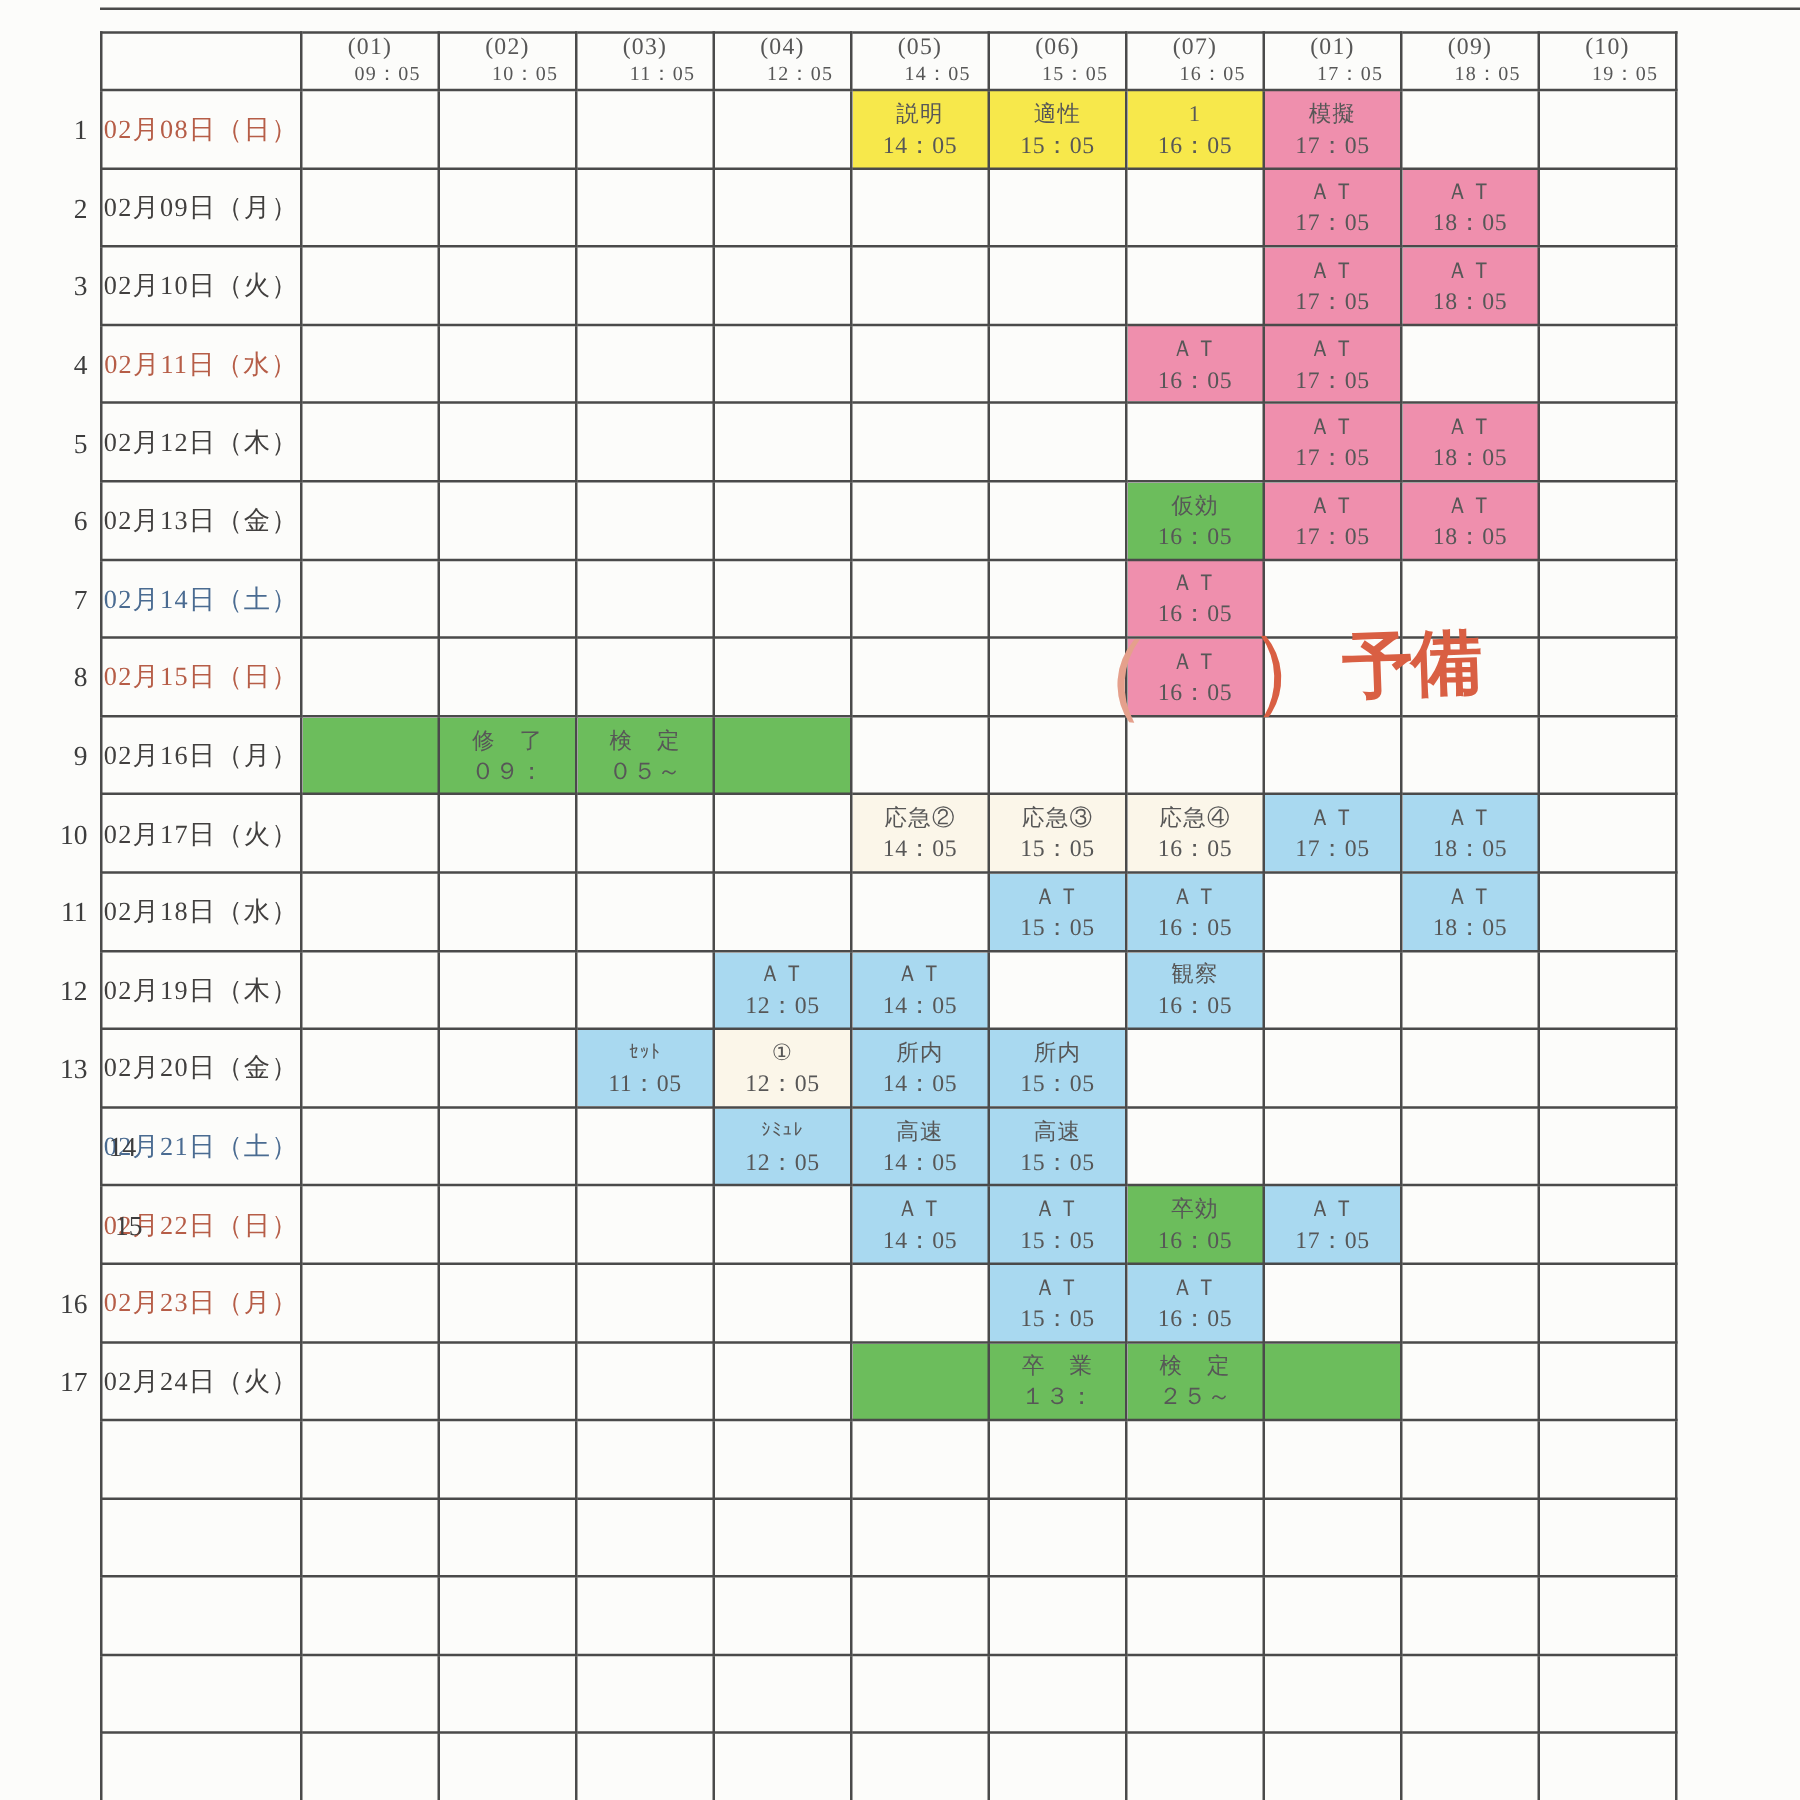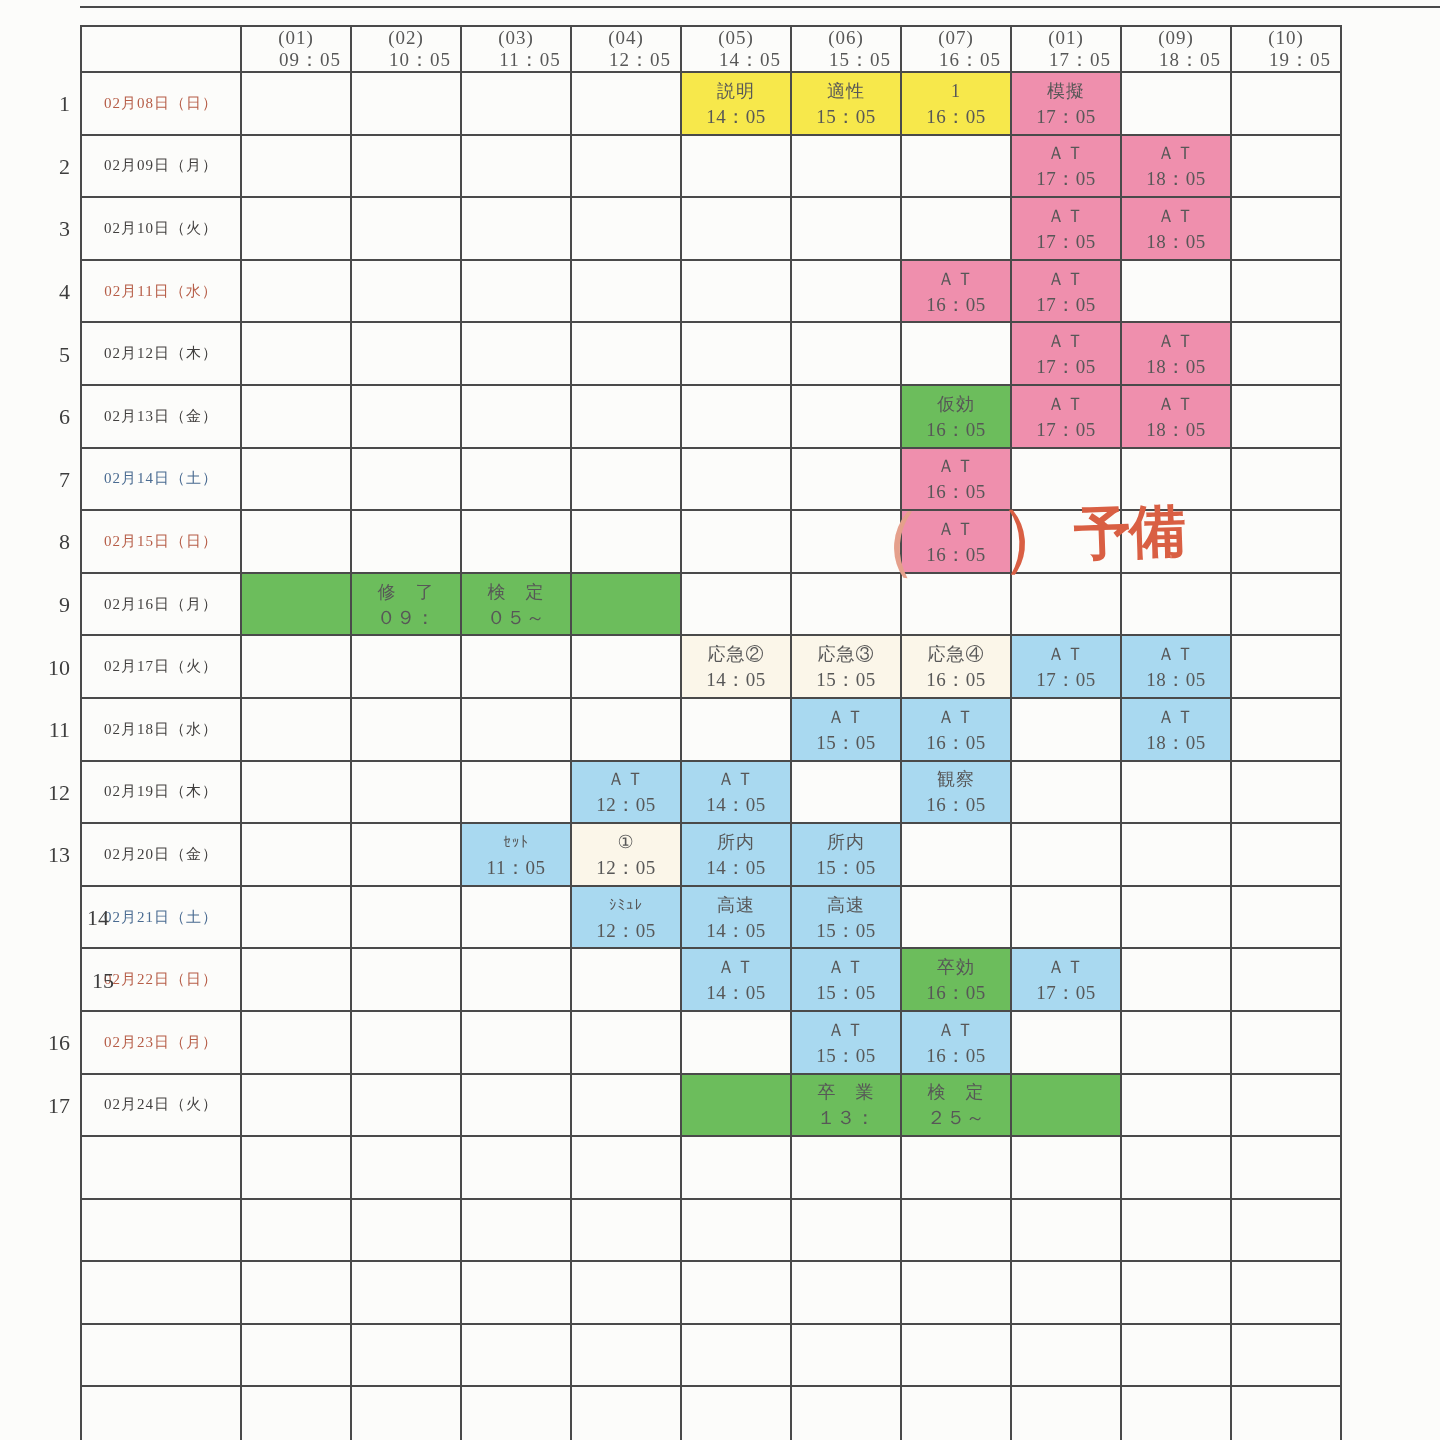--- a/index.html
+++ b/index.html
@@ -21,24 +21,24 @@
     width:1260px;
   }
   table.sched td{
     border:2px solid var(--grid,#4a4a4a);
     padding:0;text-align:center;vertical-align:middle;
     overflow:hidden;
   }
   tr.header-row td{height:43px;}
   tr.data-row td{height:60.6px;}
   .col-no{font-size:19px;line-height:22px;letter-spacing:1px;}
-  .col-time{font-size:19px;line-height:22px;letter-spacing:1px;margin-left:28px;}
+  .col-time{font-size:16px;line-height:22px;letter-spacing:1px;margin-left:28px;}
   td.date-td{
     text-align:left;padding-left:14px;
-    font-size:15px;letter-spacing:1px;white-space:nowrap;
+    font-size:21px;letter-spacing:1px;white-space:nowrap;
   }
   .dc-black{color:var(--date_black,#413f3e);}
   .dc-red{color:var(--date_red,#b65d47);}
   .dc-blue{color:var(--date_blue,#4a6b91);}
   .lesson-label{font-size:18px;line-height:26px;letter-spacing:1px;}
   .lesson-label.small{font-size:15px;}
   .lesson-time{font-size:19px;line-height:25px;letter-spacing:0.5px;}
   .bg-yellow{background:var(--yellow,#f7e84b);}
   .bg-pink{background:var(--pink,#ef8fad);}
   .bg-green{background:var(--green,#6cbd5c);}

